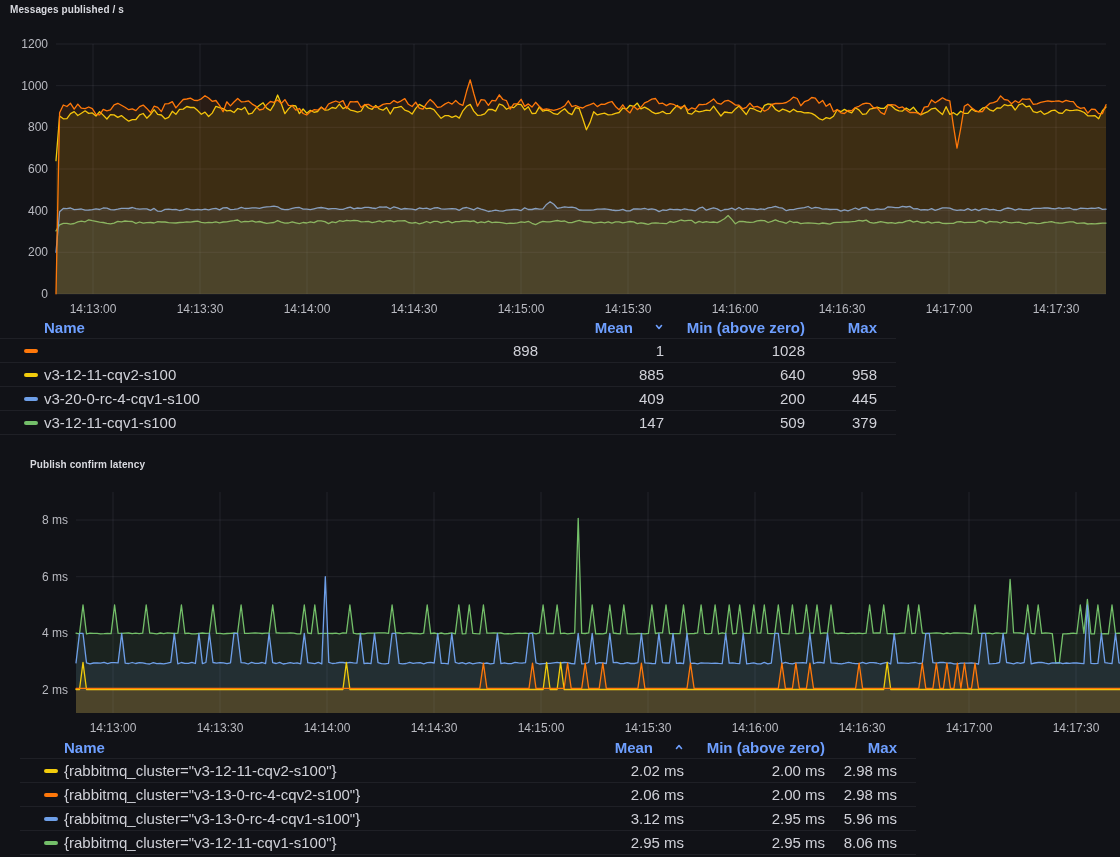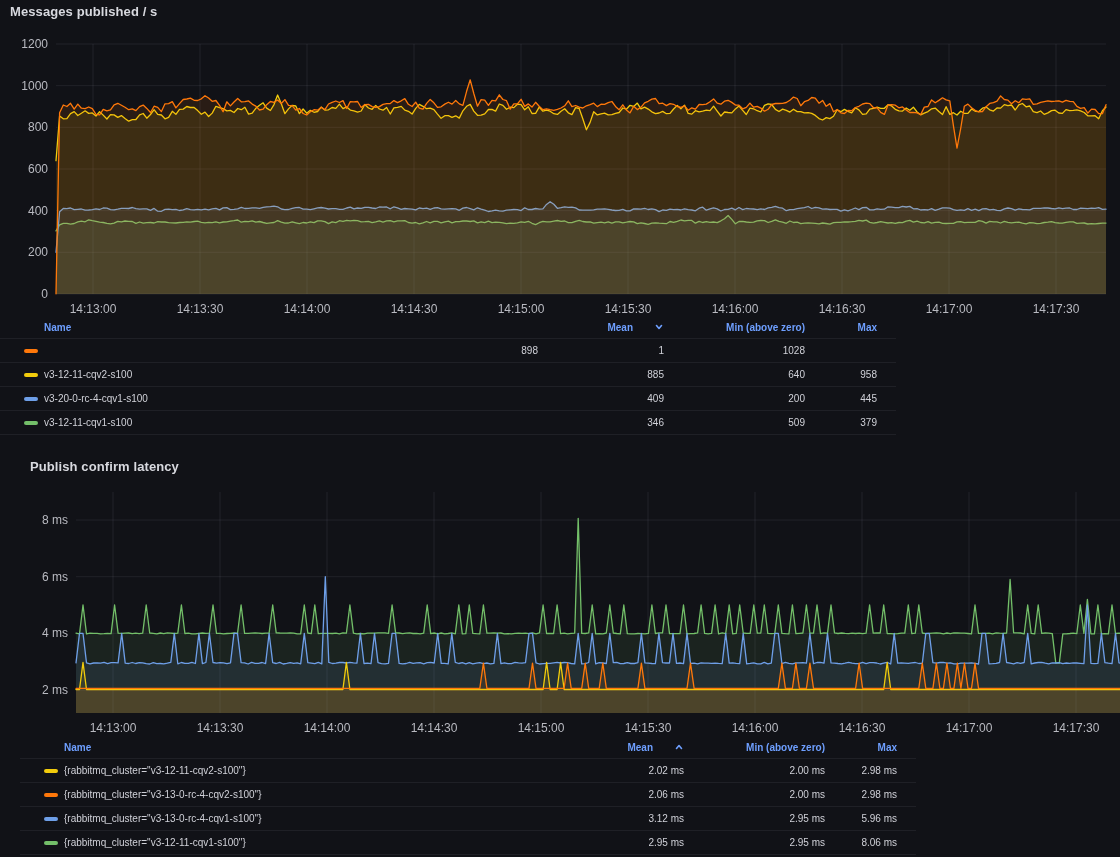--- a/index.html
+++ b/index.html
@@ -1,22 +1,22 @@
 <!DOCTYPE html>
 <html><head>
 <meta charset="utf-8">
 <style>
   * { margin:0; padding:0; box-sizing:border-box; }
   html,body { width:1120px; height:857px; background:#111217; overflow:hidden;
     font-family:"Liberation Sans", sans-serif; }
   .panel { position:absolute; left:0; width:1120px; }
-  .panel-title { position:absolute; left:10px; top:4px; font-size:13px; font-weight:600;
+  .panel-title { position:absolute; left:10px; top:4px; font-size:10px; font-weight:600;
     color:#d8d9df; letter-spacing:.1px; }
   svg.chart { position:absolute; left:0; display:block; }
-  .legend { position:absolute; left:0; width:896px; font-size:10px; color:#d0d1d8; }
+  .legend { position:absolute; left:0; width:896px; font-size:15px; color:#d0d1d8; }
   .lg-row { display:grid; grid-template-columns:14px 1fr 120px 135px 66px; column-gap:6px;
     align-items:center; height:24px; padding:0 19px 0 24px;
     border-top:1px solid rgba(204,204,220,0.08); }
   .lg-header { height:22px; border-top:none; color:#6E9FFF; font-weight:600; }
   .lg-header .cell { cursor:pointer; }
   .cell-name { text-align:left; white-space:nowrap; overflow:hidden; }
   .cell-num { text-align:right; white-space:nowrap; }
   .swatch { width:14px; height:4px; border-radius:2px; }
   .mean-head { display:flex; align-items:center; justify-content:flex-end; gap:21px; }
   .caret { width:10px; height:10px; }
@@ -103,21 +103,21 @@
         <div class="lg-row">
           <div class="swatch" style="background: rgb(110, 159, 232);"></div>
           <div class="cell-name">v3-20-0-rc-4-cqv1-s100</div>
           <div class="cell-num">409</div>
           <div class="cell-num">200</div>
           <div class="cell-num">445</div>
         </div>
         <div class="lg-row">
           <div class="swatch" style="background: rgb(115, 191, 105);"></div>
           <div class="cell-name">v3-12-11-cqv1-s100</div>
-          <div class="cell-num">346</div>
+          <div class="cell-num">147</div>
           <div class="cell-num">509</div>
           <div class="cell-num">379</div>
         </div>
       </div>
     <div class="lg-body-end"></div>
   </div>
 </div>
 
 <div class="panel" style="top:455px; height:402px;margin-left:20px;">
   <div class="panel-title">Publish confirm latency</div>

